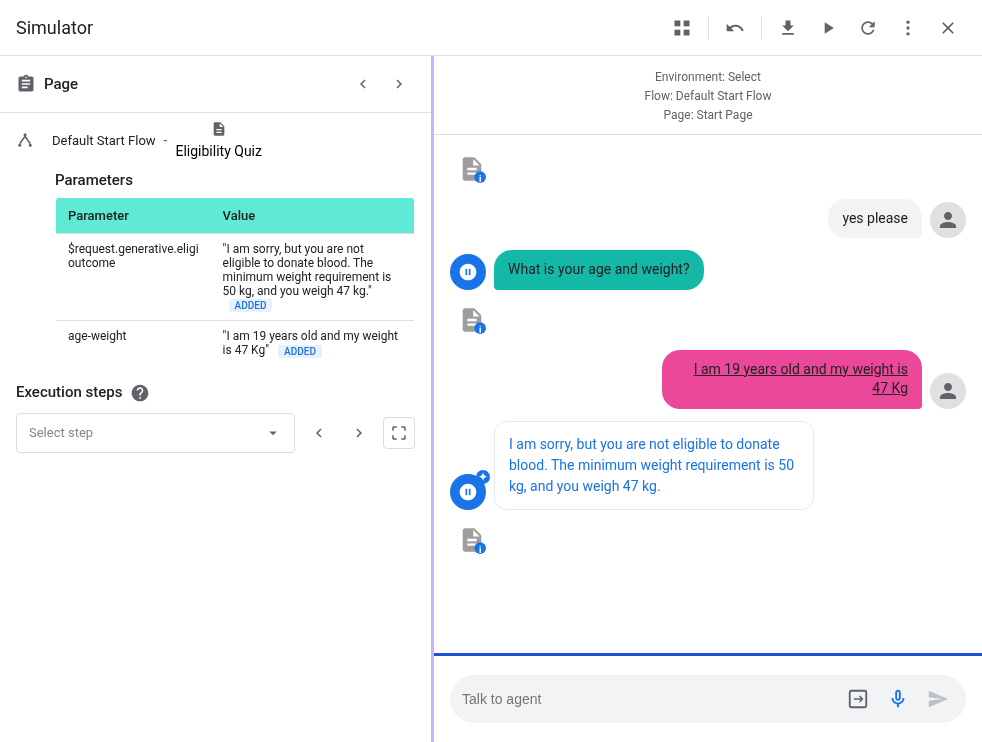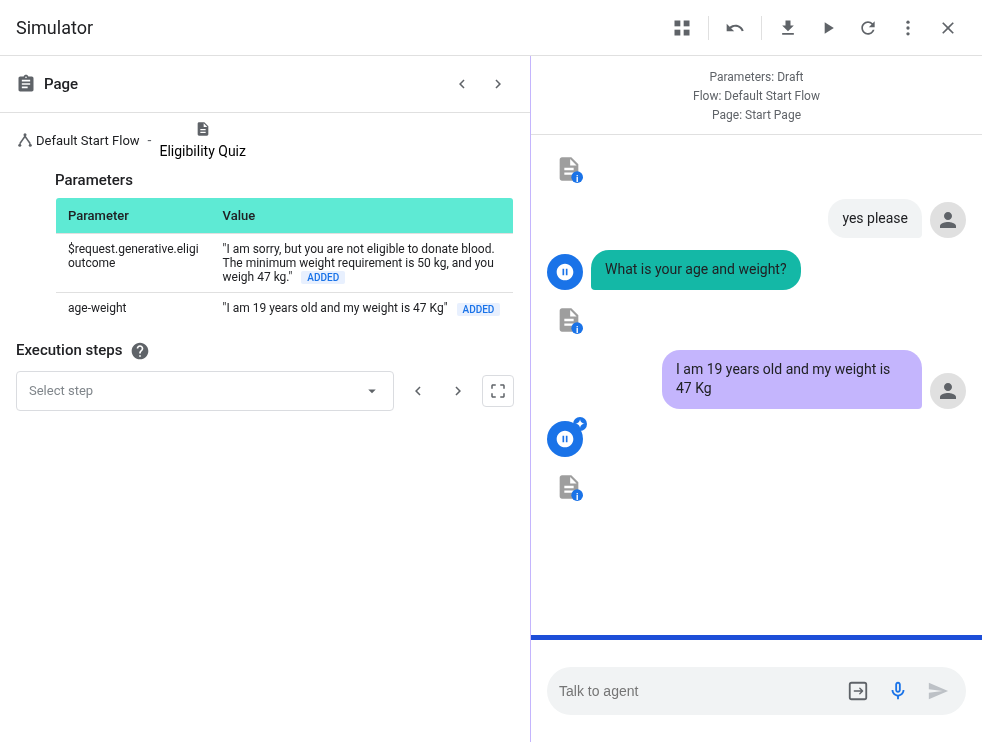--- a/index.html
+++ b/index.html
@@ -17,30 +17,30 @@
       width: 36px; height: 36px; border-radius: 50%;
       display: flex; align-items: center; justify-content: center;
       color: #5f6368; font-size: 18px;
     }
     .topbar-divider { width: 1px; height: 24px; background: #e0e0e0; margin: 0 4px; }
 
     
     .main { display: flex; flex: 1; overflow: hidden; }
 
     
-    .left-panel { width: 531px; border-right: 1px solid #c4b5fd; display: flex; flex-direction: column; overflow: hidden; }
+    .left-panel { width: 434px; border-right: 3px solid #c4b5fd; display: flex; flex-direction: column; overflow: hidden; }
 
     .page-header { padding: 12px 16px; display: flex; align-items: center; justify-content: space-between; border-bottom: 1px solid #e0e0e0; }
     .page-header-left { display: flex; align-items: center; gap: 8px; }
     .page-label { font-size: 15px; font-weight: 500; color: #202124; }
     .page-header-right { display: flex; gap: 4px; }
     .icon-btn { background: none; border: none; cursor: pointer; width: 32px; height: 32px; border-radius: 50%; display: flex; align-items: center; justify-content: center; color: #5f6368; }
 
     .breadcrumb { padding: 8px 16px 12px; display: flex; align-items: center; gap: 8px; }
-    .breadcrumb-flow { display: flex; align-items: center; gap: 2px; font-size: 13px; color: #202124; }
+    .breadcrumb-flow { display: flex; align-items: center; gap: 18px; font-size: 13px; color: #202124; }
     .breadcrumb-sep { color: #5f6368; }
 
     .section-title { padding: 8px 16px; font-size: 15px; font-weight: 500; color: #202124; }
 
     
     .params-section { padding: 0 16px 16px; flex-shrink: 0; margin-left: 39px; }
     .params-table { width: 100%; border-collapse: collapse; border: 1px solid #e0e0e0; border-radius: 4px; overflow: hidden; }
     .params-table th { background: #5eead4; font-weight: 500; font-size: 13px; text-align: left; padding: 10px 12px; border-bottom: 1px solid #e0e0e0; color: #202124; }
     .params-table td { font-size: 12px; padding: 8px 12px; border-bottom: 1px solid #e0e0e0; color: #202124; vertical-align: top; }
     .params-table tr:last-child td { border-bottom: none; }
@@ -74,21 +74,21 @@
     .bubble { max-width: 260px; padding: 10px 14px; border-radius: 18px; font-size: 14px; line-height: 1.4; }
     .user .bubble { background: #f1f3f4; color: #202124; border-bottom-right-radius: 4px; }
     .bot .bubble { background: #fff; color: #1a73e8; border: none; border-bottom-left-radius: 4px; }
     .bot .bubble.text-bubble { background: #fff; color: #202124; }
 
     .doc-icon { color: #5f6368; font-size: 20px; display: flex; align-items: center; margin: 4px 8px; }
 
     .ai-bubble { background: #fff; border: 1px solid #e8eaed; border-radius: 12px; padding: 12px 14px; max-width: 320px; font-size: 14px; color: #1a73e8; line-height: 1.5; }
 
     
-    .chat-input-area { padding: 27px 16px; border-top: 5px solid #1d4ed8; }
+    .chat-input-area { padding: 19px 16px; border-top: 3px solid #1d4ed8; }
     .chat-input-row { display: flex; align-items: center; background: #f1f3f4; border-radius: 24px; padding: 8px 12px; gap: 8px; }
     .chat-input { flex: 1; background: none; border: none; outline: none; font-size: 14px; color: #80868b; }
     .input-action-btn { background: none; border: none; cursor: pointer; color: #5f6368; font-size: 18px; width: 32px; height: 32px; display: flex; align-items: center; justify-content: center; border-radius: 50%; }
     .mic-btn { color: #1a73e8; }
     .send-btn { color: #bdc1c6; }
 
     
     svg { display: block; }
   </style>
 </head>
@@ -246,21 +246,21 @@
             <path d="M5 15H3v4c0 1.1.9 2 2 2h4v-2H5v-4zM5 5h4V3H5C3.9 3 3 3.9 3 5v4h2V5zm14-2h-4v2h4v4h2V5c0-1.1-.9-2-2-2zm0 16h-4v2h4c1.1 0 2-.9 2-2v-4h-2v4z"></path>
           </svg>
         </button>
       </div>
     </div>
   </div>
 
   <div class="right-panel">
 
     <div class="chat-meta">
-      <div>Parameters: Draft</div>
+      <div>Environment: Select</div>
       <div>Flow: Default Start Flow</div>
       <div>Page: Start Page</div>
     </div>
 
     <div class="chat-messages">
 
       <div style="display:flex;justify-content:flex-start;">
         <div class="doc-icon">
           <svg width="28" height="28" viewBox="0 0 24 24" fill="#9e9e9e">
             <path d="M14 2H6c-1.1 0-2 .9-2 2v16c0 1.1.89 2 1.99 2H18c1.1 0 2-.9 2-2V8l-6-6zm-1 1.5L18.5 9H13V3.5zM8 17v-2h8v2H8zm0-4v-2h8v2H8z"></path>
@@ -292,35 +292,36 @@
         <div class="doc-icon">
           <svg width="28" height="28" viewBox="0 0 24 24" fill="#9e9e9e">
             <path d="M14 2H6c-1.1 0-2 .9-2 2v16c0 1.1.89 2 1.99 2H18c1.1 0 2-.9 2-2V8l-6-6zm-1 1.5L18.5 9H13V3.5zM8 17v-2h8v2H8zm0-4v-2h8v2H8z"></path>
             <circle cx="19" cy="19" r="5" fill="#1a73e8"></circle>
             <text x="19" y="23" text-anchor="middle" fill="white" font-size="8" font-weight="bold">i</text>
           </svg>
         </div>
       </div>
 
       <div class="msg-row user">
-        <div class="bubble" style="background:#c4b5fd;color:#202124;text-align:left;">I am 19 years old and my weight is 47 Kg</div>
+        <div class="bubble" style="background:#ec4899;color:#202124;text-align:right;text-decoration:underline;">I am 19 years old and my weight is 47 Kg</div>
         <div class="avatar">
           <svg width="20" height="20" viewBox="0 0 24 24" fill="#5f6368">
             <path d="M12 12c2.7 0 4.8-2.1 4.8-4.8S14.7 2.4 12 2.4 7.2 4.5 7.2 7.2 9.3 12 12 12zm0 2.4c-3.2 0-9.6 1.6-9.6 4.8v2.4h19.2v-2.4c0-3.2-6.4-4.8-9.6-4.8z"></path>
           </svg>
         </div>
       </div>
 
       <div class="msg-row bot">
         <div class="avatar bot-avatar" style="position:relative;">
           <svg width="20" height="20" viewBox="0 0 24 24" fill="white">
             <path d="M12 2C6.48 2 2 6.48 2 12s4.48 10 10 10 10-4.48 10-10S17.52 2 12 2zm-1 14H9V8h2v8zm4 0h-2V8h2v8z"></path>
           </svg>
           <span style="position:absolute;top:-4px;right:-4px;font-size:12px;color:#fff;background:#1a73e8;border-radius:50%;width:14px;height:14px;display:flex;align-items:center;justify-content:center;">✦</span>
         </div>
+        <div class="ai-bubble">I am sorry, but you are not eligible to donate blood. The minimum weight requirement is 50 kg, and you weigh 47 kg.</div>
       </div>
 
       <div style="display:flex;justify-content:flex-start;">
         <div class="doc-icon">
           <svg width="28" height="28" viewBox="0 0 24 24" fill="#9e9e9e">
             <path d="M14 2H6c-1.1 0-2 .9-2 2v16c0 1.1.89 2 1.99 2H18c1.1 0 2-.9 2-2V8l-6-6zm-1 1.5L18.5 9H13V3.5zM8 17v-2h8v2H8zm0-4v-2h8v2H8z"></path>
             <circle cx="19" cy="19" r="5" fill="#1a73e8"></circle>
             <text x="19" y="23" text-anchor="middle" fill="white" font-size="8" font-weight="bold">i</text>
           </svg>
         </div>

